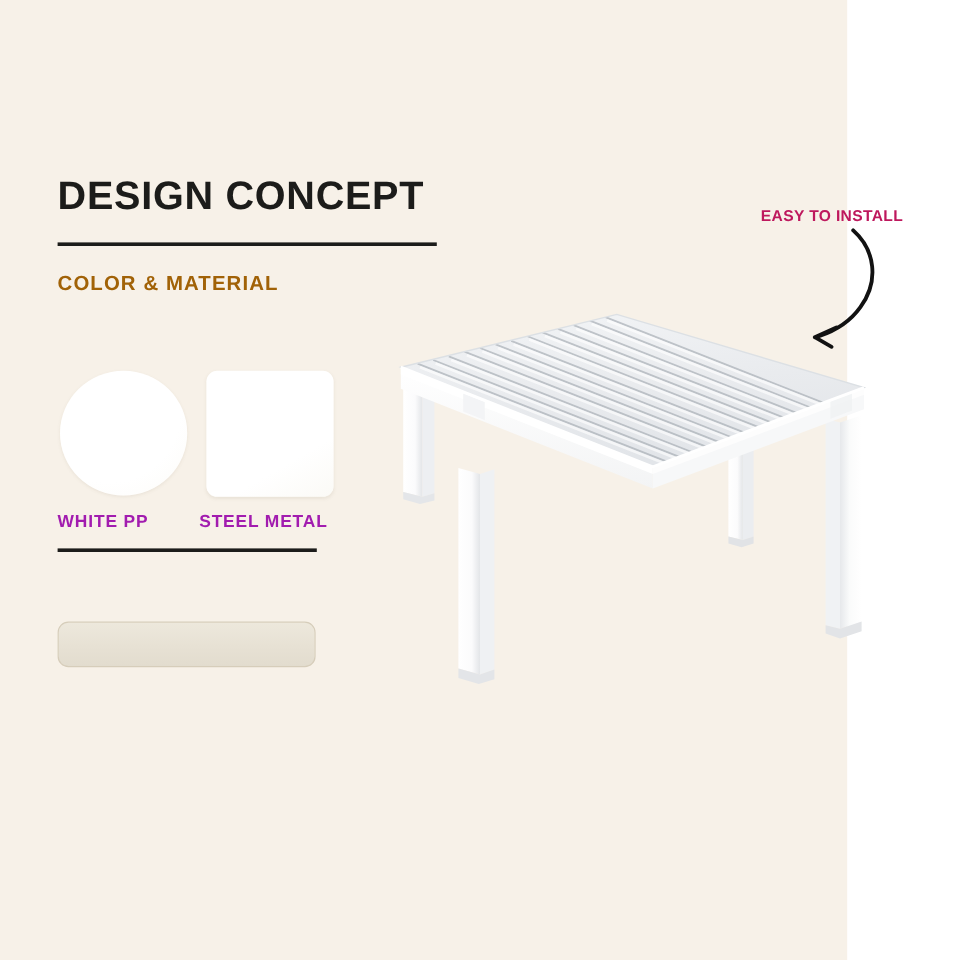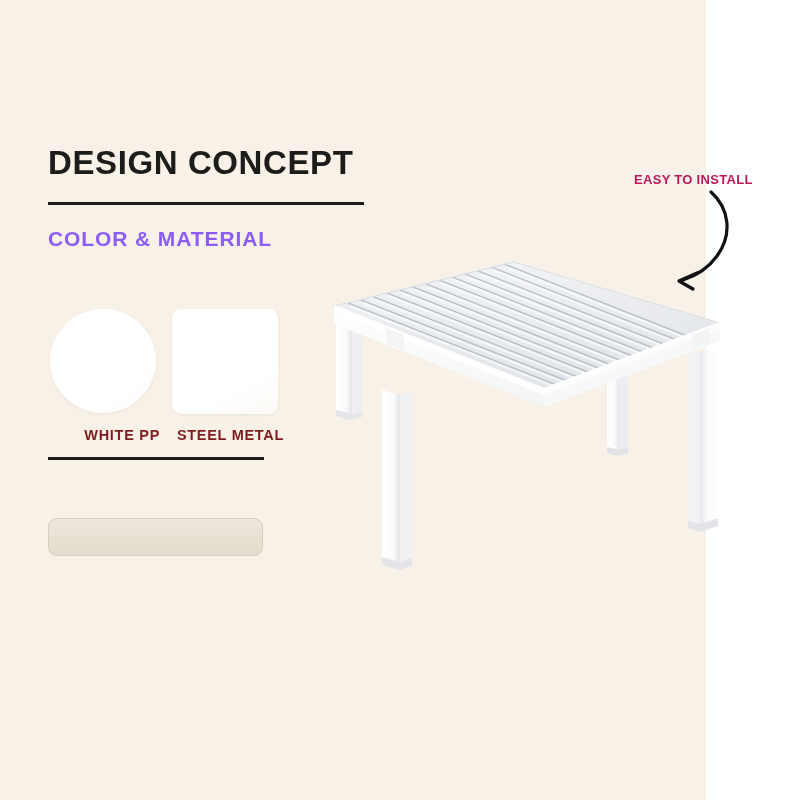--- a/index.html
+++ b/index.html
@@ -48,24 +48,24 @@
   .rule-mid {
     left: 48px;
     top: 457px;
     width: 216px;
     height: 3px;
   }
 
   .subhead {
     position: absolute;
     left: 48px;
-    font-size: 21px;
+    font-size: 17px;
     font-weight: 700;
     letter-spacing: 0.9px;
-    color: #8b5cf6;
+    color: #a16207;
     line-height: 1;
     white-space: nowrap;
   }
   .subhead-color { top: 228px; }
   .subhead-frame { top: 481px; }
 
   
   .swatch-row {
     position: absolute;
     left: 48px;
@@ -92,23 +92,23 @@
     border-radius: 9px;
     background: linear-gradient(150deg, #FFFFFF 0%, #FFFFFF 70%, #FBFAF6 100%);
   }
 
   .swatch-label {
     position: absolute;
     top: 428px;
     font-size: 14.5px;
     font-weight: 700;
     letter-spacing: 0.7px;
-    color: #7f1d1d;
-    line-height: 1;
-    text-align: right;
+    color: #a21caf;
+    line-height: 1;
+    text-align: left;
     white-space: nowrap;
   }
   .label-pp {
     left: 48px;
     width: 112px;
   }
   .label-metal {
     left: 166px;
     width: 118px;
   }

